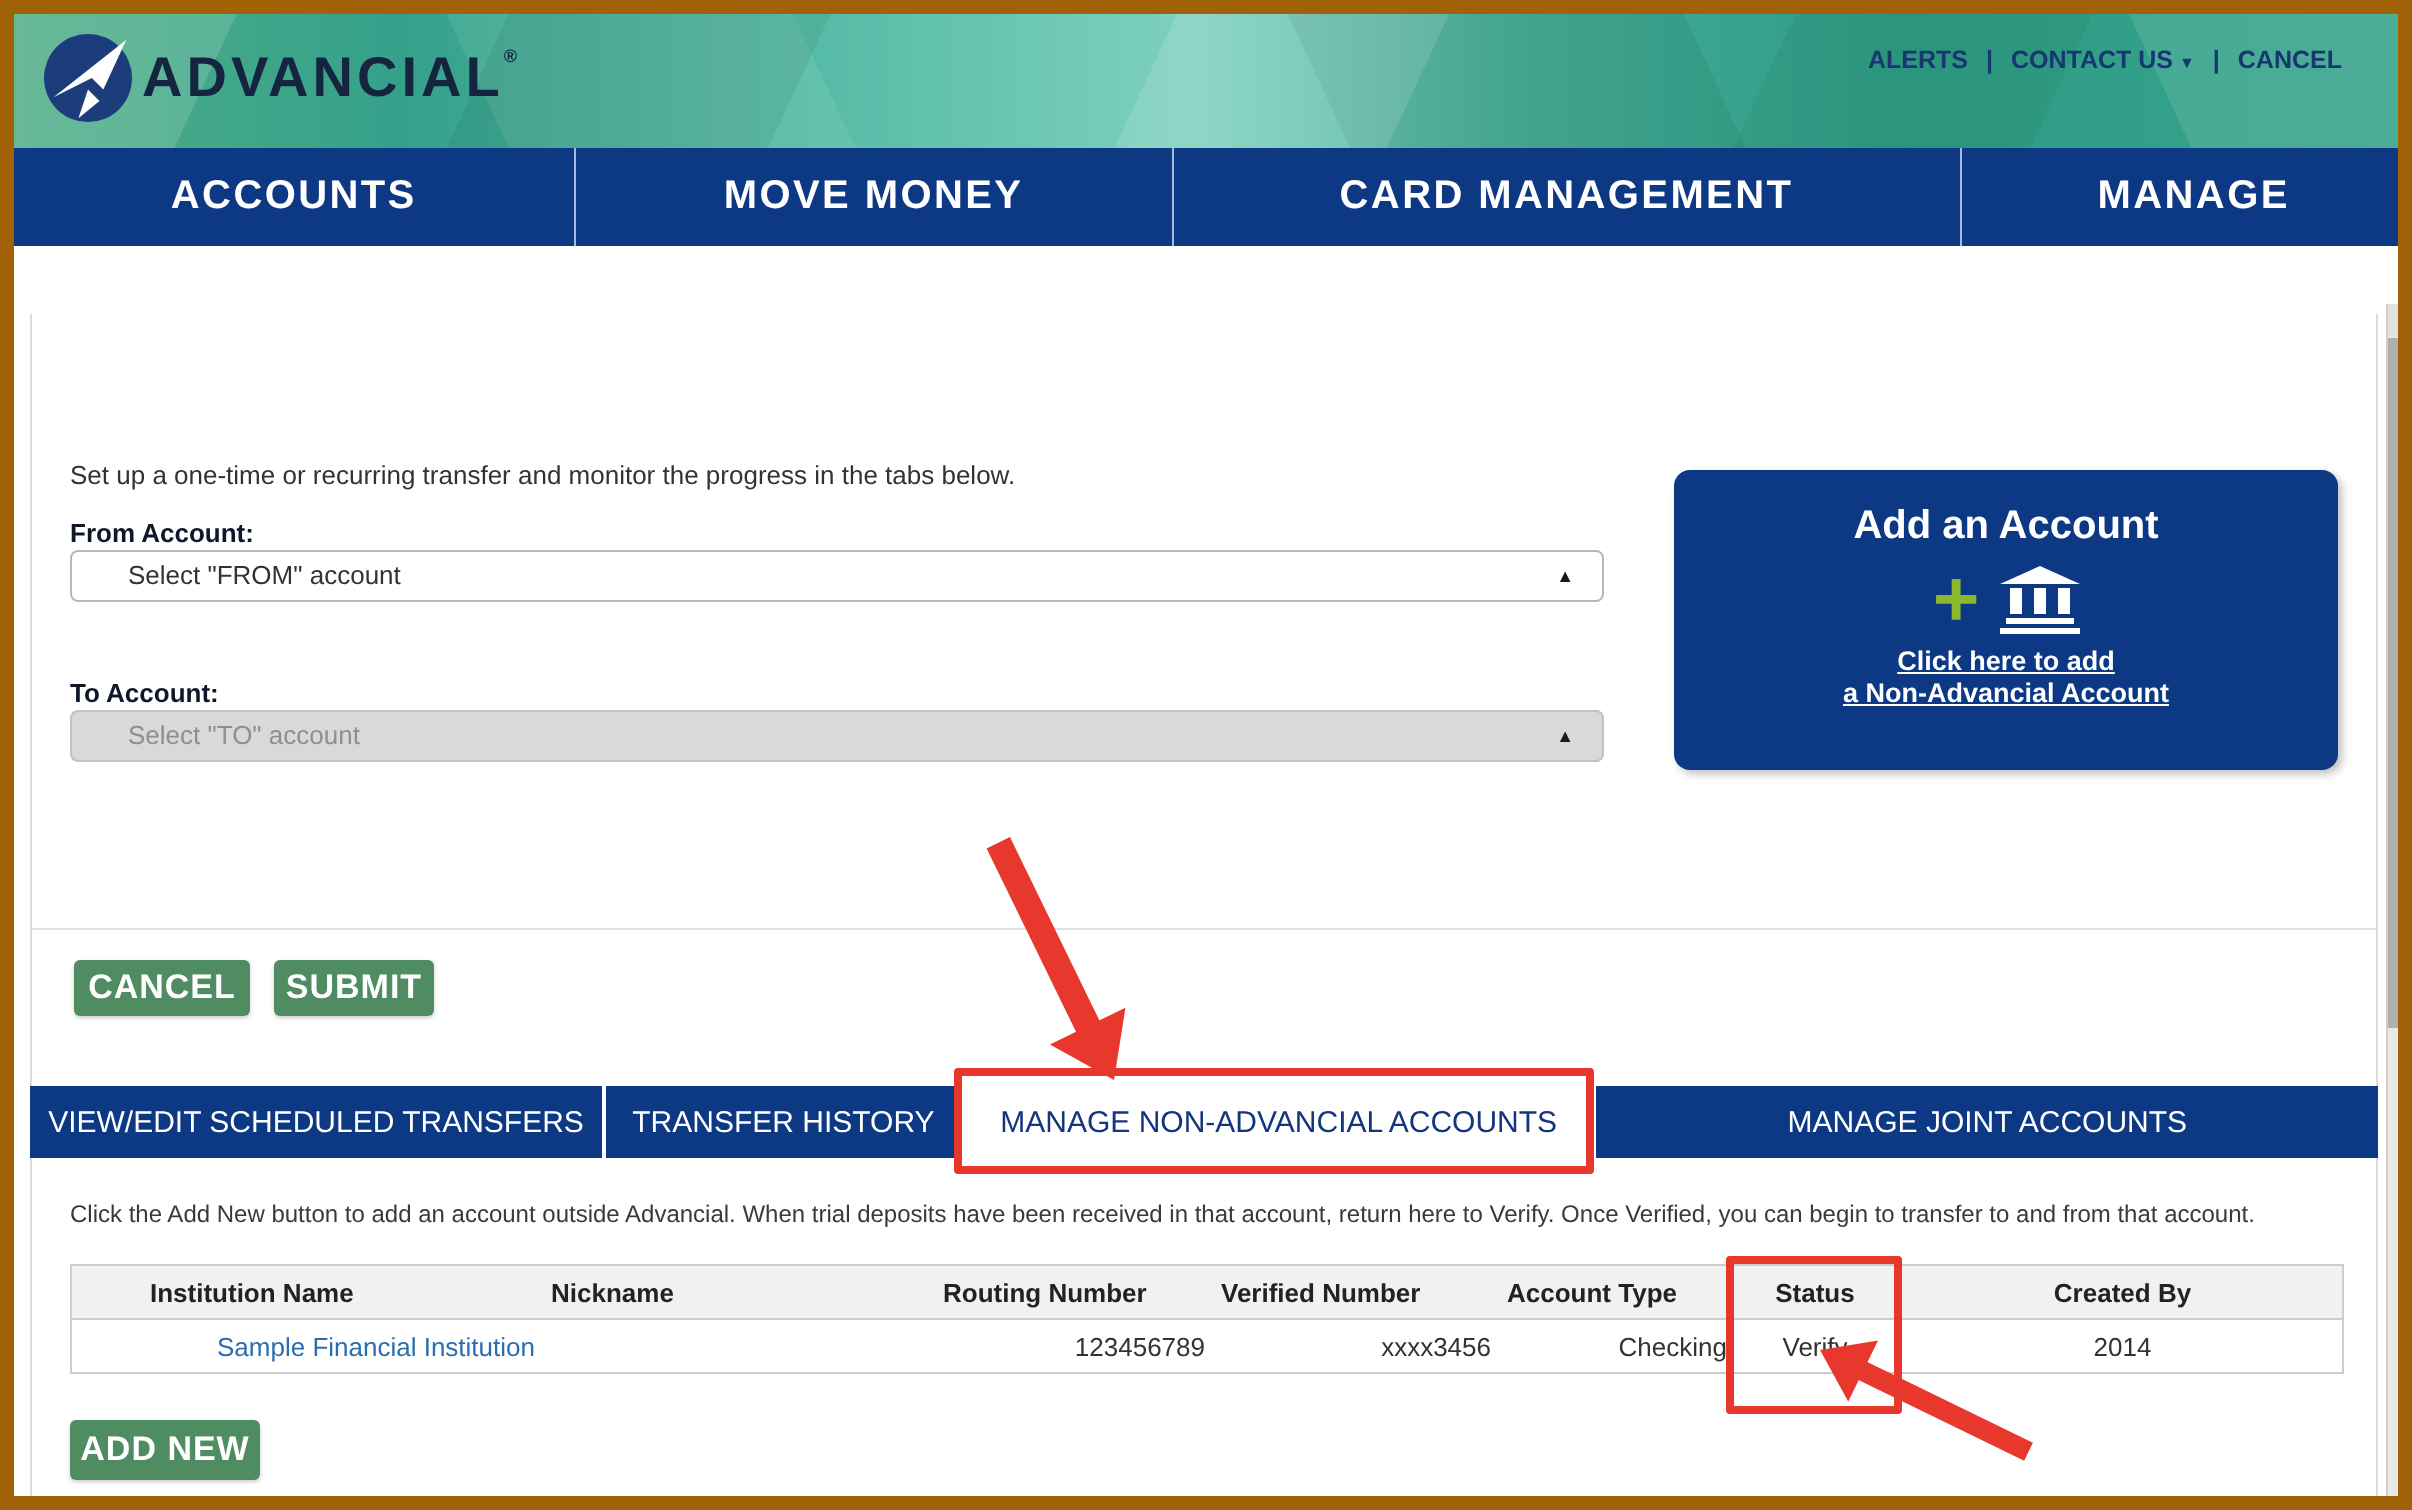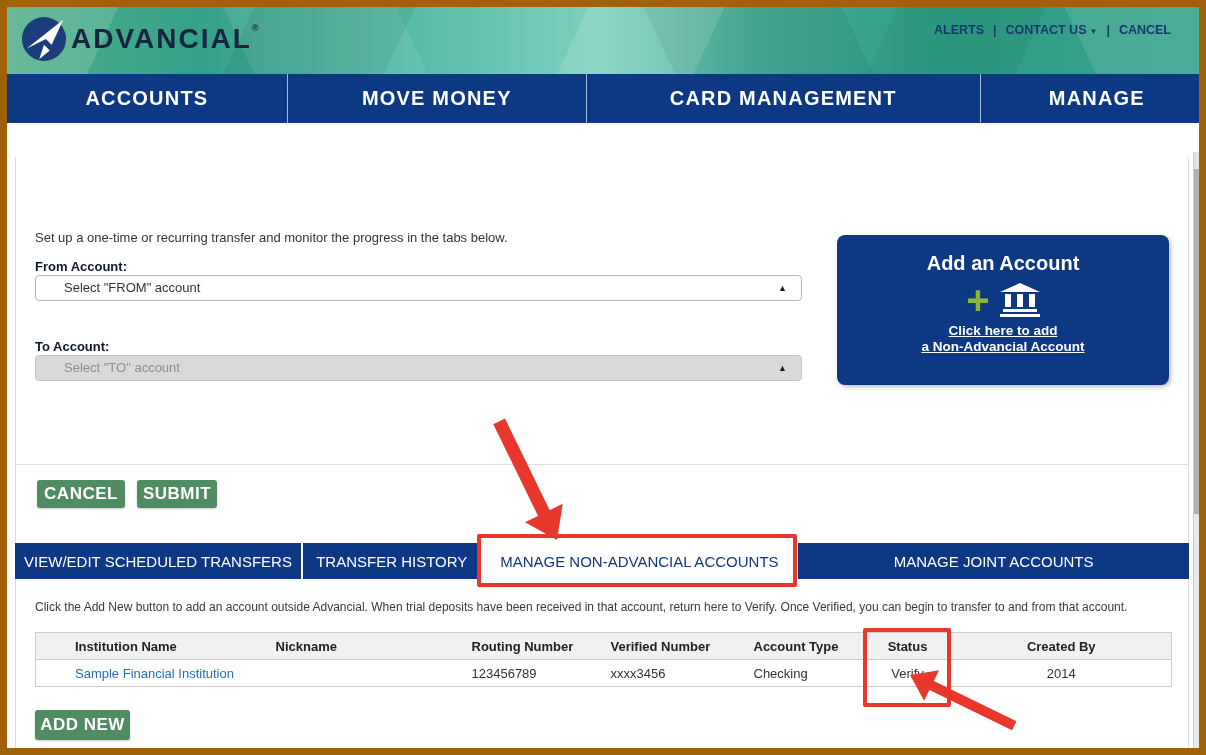--- a/index.html
+++ b/index.html
@@ -68,21 +68,21 @@
   .tab-1{flex:287 0 0; border-right:2px solid #fff;} .tab-2{flex:178 0 0; border-right:2px solid #fff;} .tab-3{flex:315 0 0;} .tab-4{flex:392 0 0; border-left:2px solid #fff;}
   .tab.active { background:#fff; color:#12367e; }
 
   
   .manage-intro { position:absolute; left:28px; top:593px; width:1145px; font-size:12px; color:#3a3a3a; }
   .acct-table { position:absolute; left:28px; top:625px; width:1137px; border-collapse:collapse; font-size:13px; color:#333; }
   .acct-table th, .acct-table td { border:0; height:27px; padding:0 0 0 8px; text-align:left; white-space:nowrap; }
   .acct-table thead tr { background:#f1f1f1; }
   .acct-table thead th { font-weight:bold; color:#222; border-top:1px solid #ccc; border-bottom:1px solid #ccc; }
   .acct-table tbody tr { background:#fff; }
-  .acct-table tbody td { border-bottom:1px solid #ccc; }
+  .acct-table tbody td { border-bottom:1px solid #ccc;text-align:right; }
   .acct-table .c1{width:232px;} .acct-table .c2{width:196px;} .acct-table .c3{width:139px;} .acct-table .c4{width:143px;} .acct-table .c5{width:118px;}
   .acct-table .c6{width:88px; text-align:center; padding:4px;} .acct-table .c7{text-align:center; padding:0;}
   .acct-table .outerL{border-left:1px solid #ccc;padding-left:39px;} .acct-table .outerR{border-right:1px solid #ccc;}
   .inst-link { color:#2a6db0; cursor:pointer; }
 
   
   .scrollbar { position:absolute; left:1186px; top:145px; width:17px; height:609px; background:#e9e9e9; border-left:1px solid #d0d0d0; }
   .sb-btn-up { position:absolute; left:0; top:0; width:16px; height:16px; background:#e2e2e2; color:#6b6b6b; font-size:8px; text-align:center; line-height:16px; cursor:pointer; }
   .sb-thumb { position:absolute; left:0; top:17px; width:16px; height:345px; background:#b0b0b0; cursor:grab; }
 

